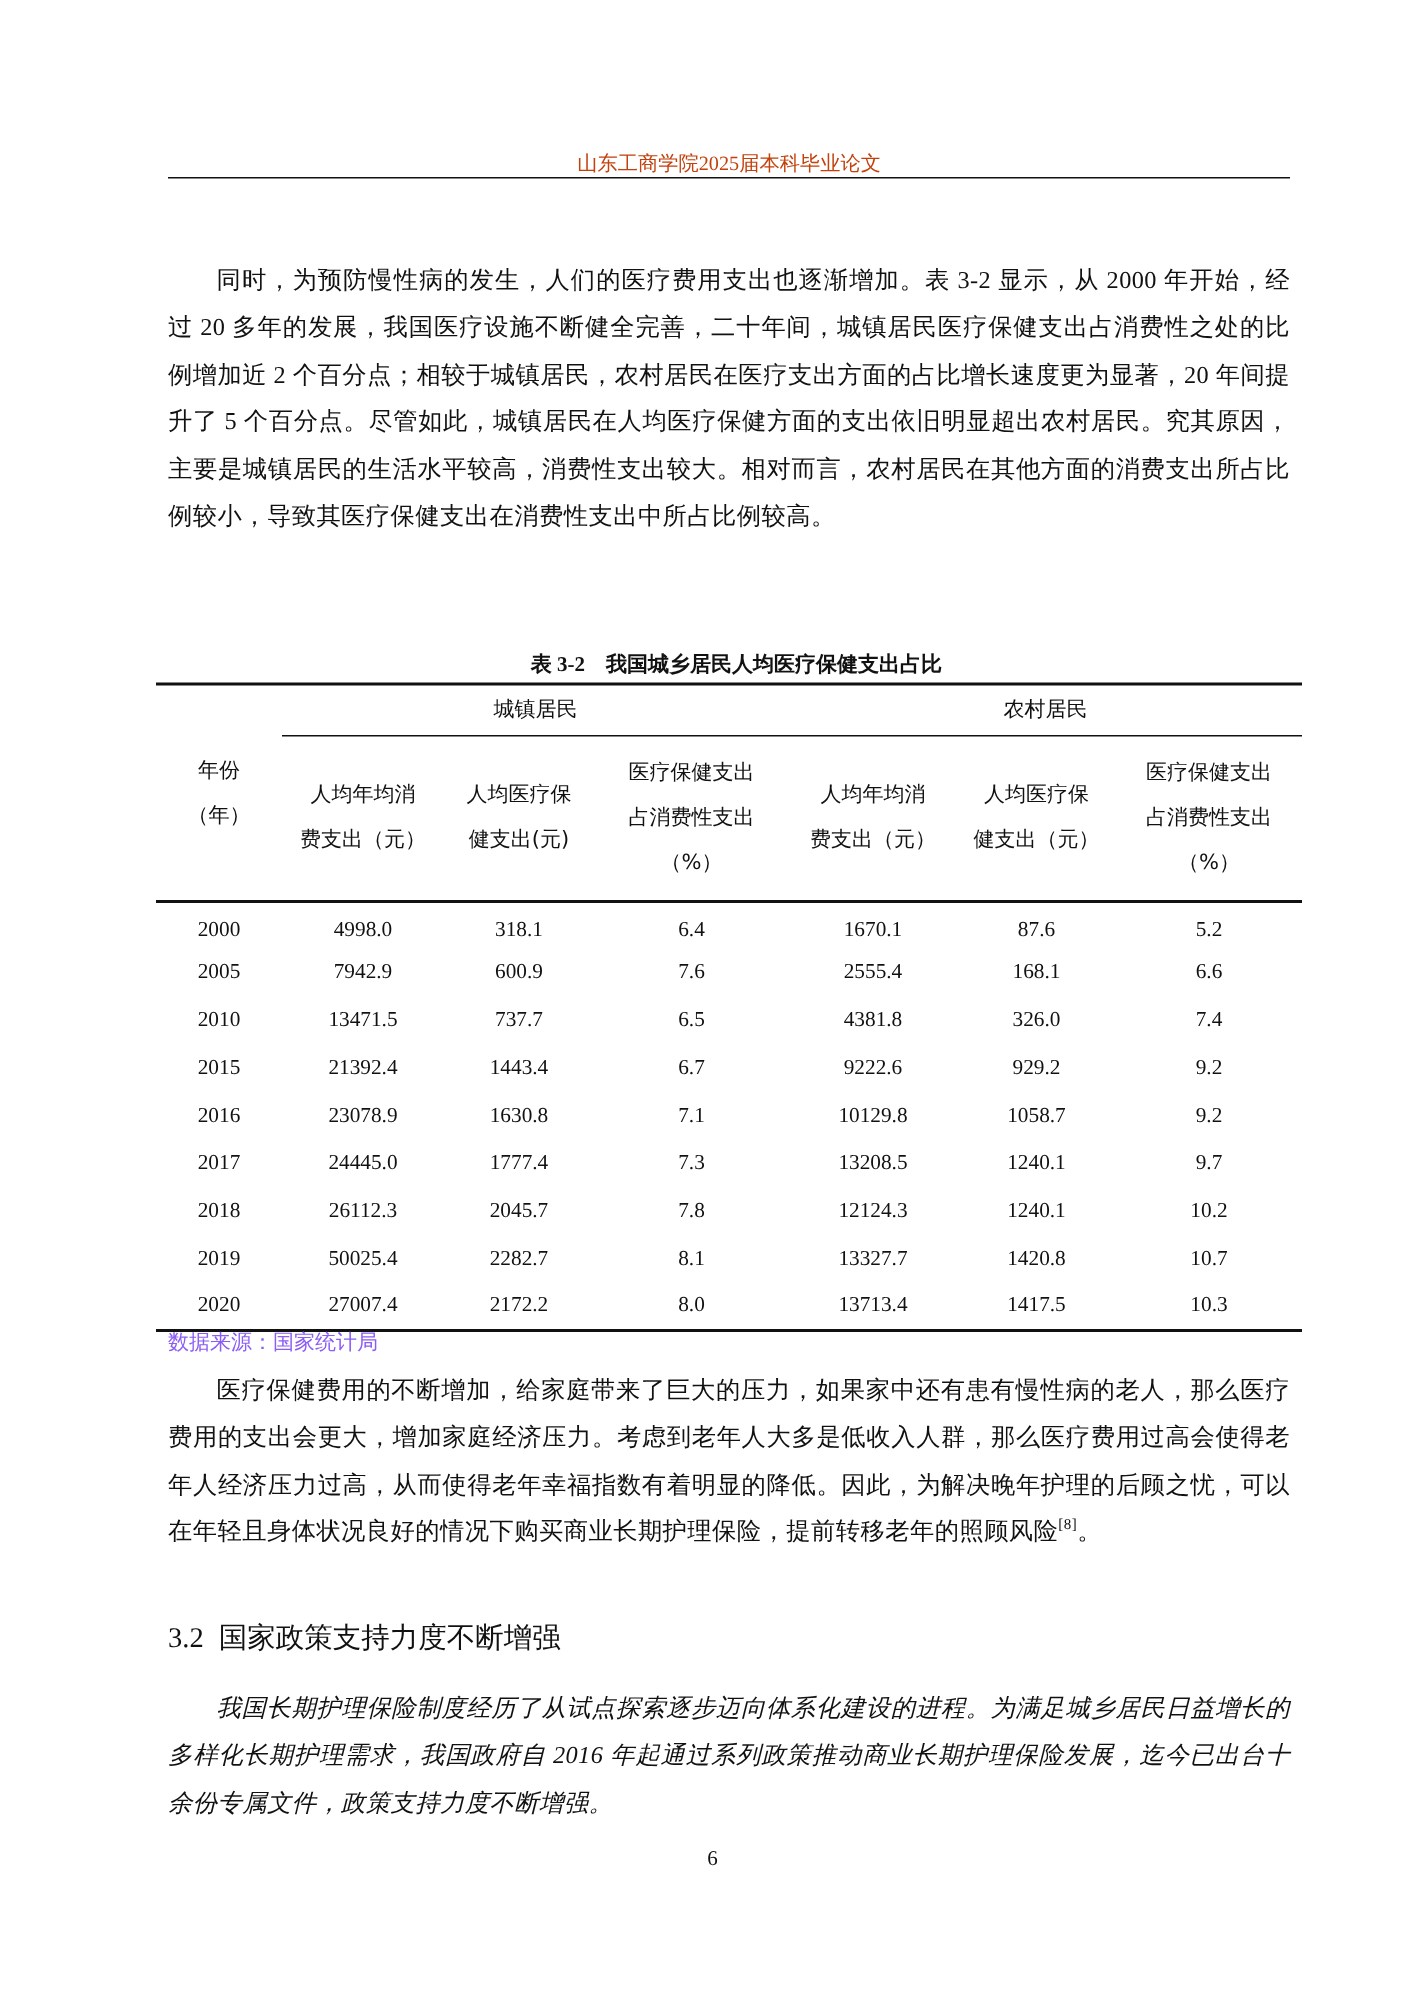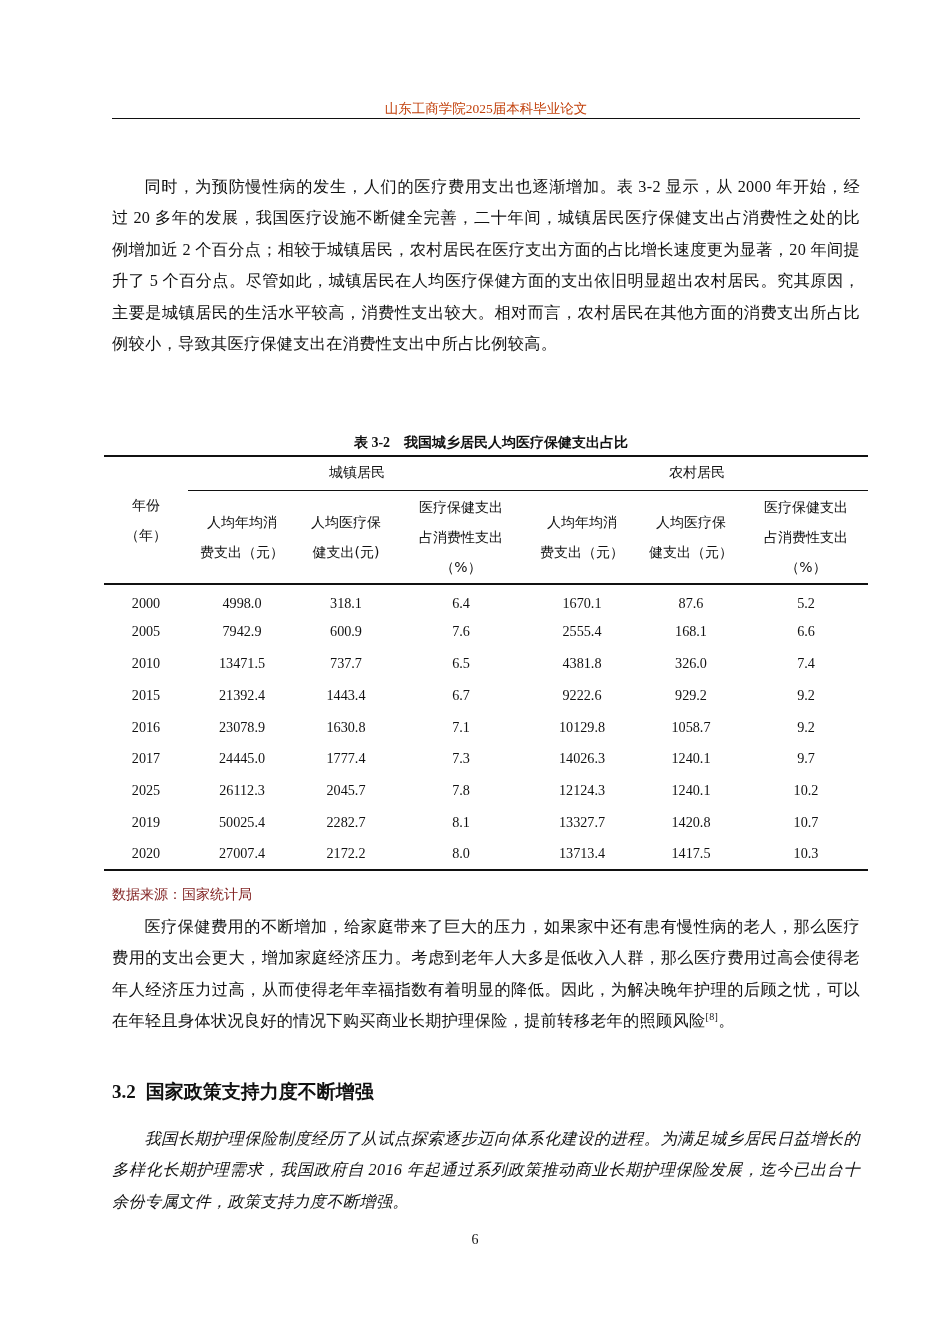--- a/index.html
+++ b/index.html
@@ -43,33 +43,33 @@
     font-family: "DejaVu Sans", "Liberation Sans", sans-serif; font-size: 14px;
     border-bottom: 1.2px solid #111;
   }
   .tbl th.year-head {
     font-weight: normal; font-family: "DejaVu Sans", "Liberation Sans", sans-serif;
     font-size: 14px; line-height: 30px; width: 84px;
     border-bottom: 2.4px solid #111;
   }
   .tbl th.sub {
     font-weight: normal; font-family: "DejaVu Sans", "Liberation Sans", sans-serif;
-    font-size: 14px; line-height: 30px; height: 94px;
+    font-size: 14px; line-height: 30px; height: 111px;
     border-bottom: 2.4px solid #111; padding: 0 4px;
   }
   .tbl th.sub span { display: block; }
   .tbl td { height: 31.8px; font-size: 14.2px; }
   .tbl tbody tr:first-child td { padding-top: 6px; }
   .tbl tbody tr:last-child td { border-bottom: 2.4px solid #111; }
   .source-note {
     position: absolute; left: 112px; top: 886px; font-size: 14px;
-    font-family: "DejaVu Sans", "Liberation Sans", sans-serif; color: #7f1d1d;
+    font-family: "DejaVu Sans", "Liberation Sans", sans-serif; color: #8b5cf6;
   }
   .section-heading {
-    position: absolute; left: 112px; top: 1079px; font-size: 19px; font-weight: bold;
+    position: absolute; left: 112px; top: 1079px; font-size: 19px; font-weight: normal;
     font-family: "DejaVu Sans", "Liberation Sans", sans-serif;
   }
   .section-heading .num { font-family: "Liberation Serif", serif; margin-right: 10px; }
   sup { font-size: 10px; line-height: 0; vertical-align: super; }
   .page-number {
     position: absolute; left: 0; top: 1232px; width: 950px; text-align: center; font-size: 14px;
   }
 </style>
 </head>
 <body>
@@ -175,26 +175,26 @@
         <td>7.1</td>
         <td>10129.8</td>
         <td>1058.7</td>
         <td>9.2</td>
       </tr>
       <tr>
         <td>2017</td>
         <td>24445.0</td>
         <td>1777.4</td>
         <td>7.3</td>
-        <td>14026.3</td>
+        <td>13208.5</td>
         <td>1240.1</td>
         <td>9.7</td>
       </tr>
       <tr>
-        <td>2025</td>
+        <td>2018</td>
         <td>26112.3</td>
         <td>2045.7</td>
         <td>7.8</td>
         <td>12124.3</td>
         <td>1240.1</td>
         <td>10.2</td>
       </tr>
       <tr>
         <td>2019</td>
         <td>50025.4</td>

